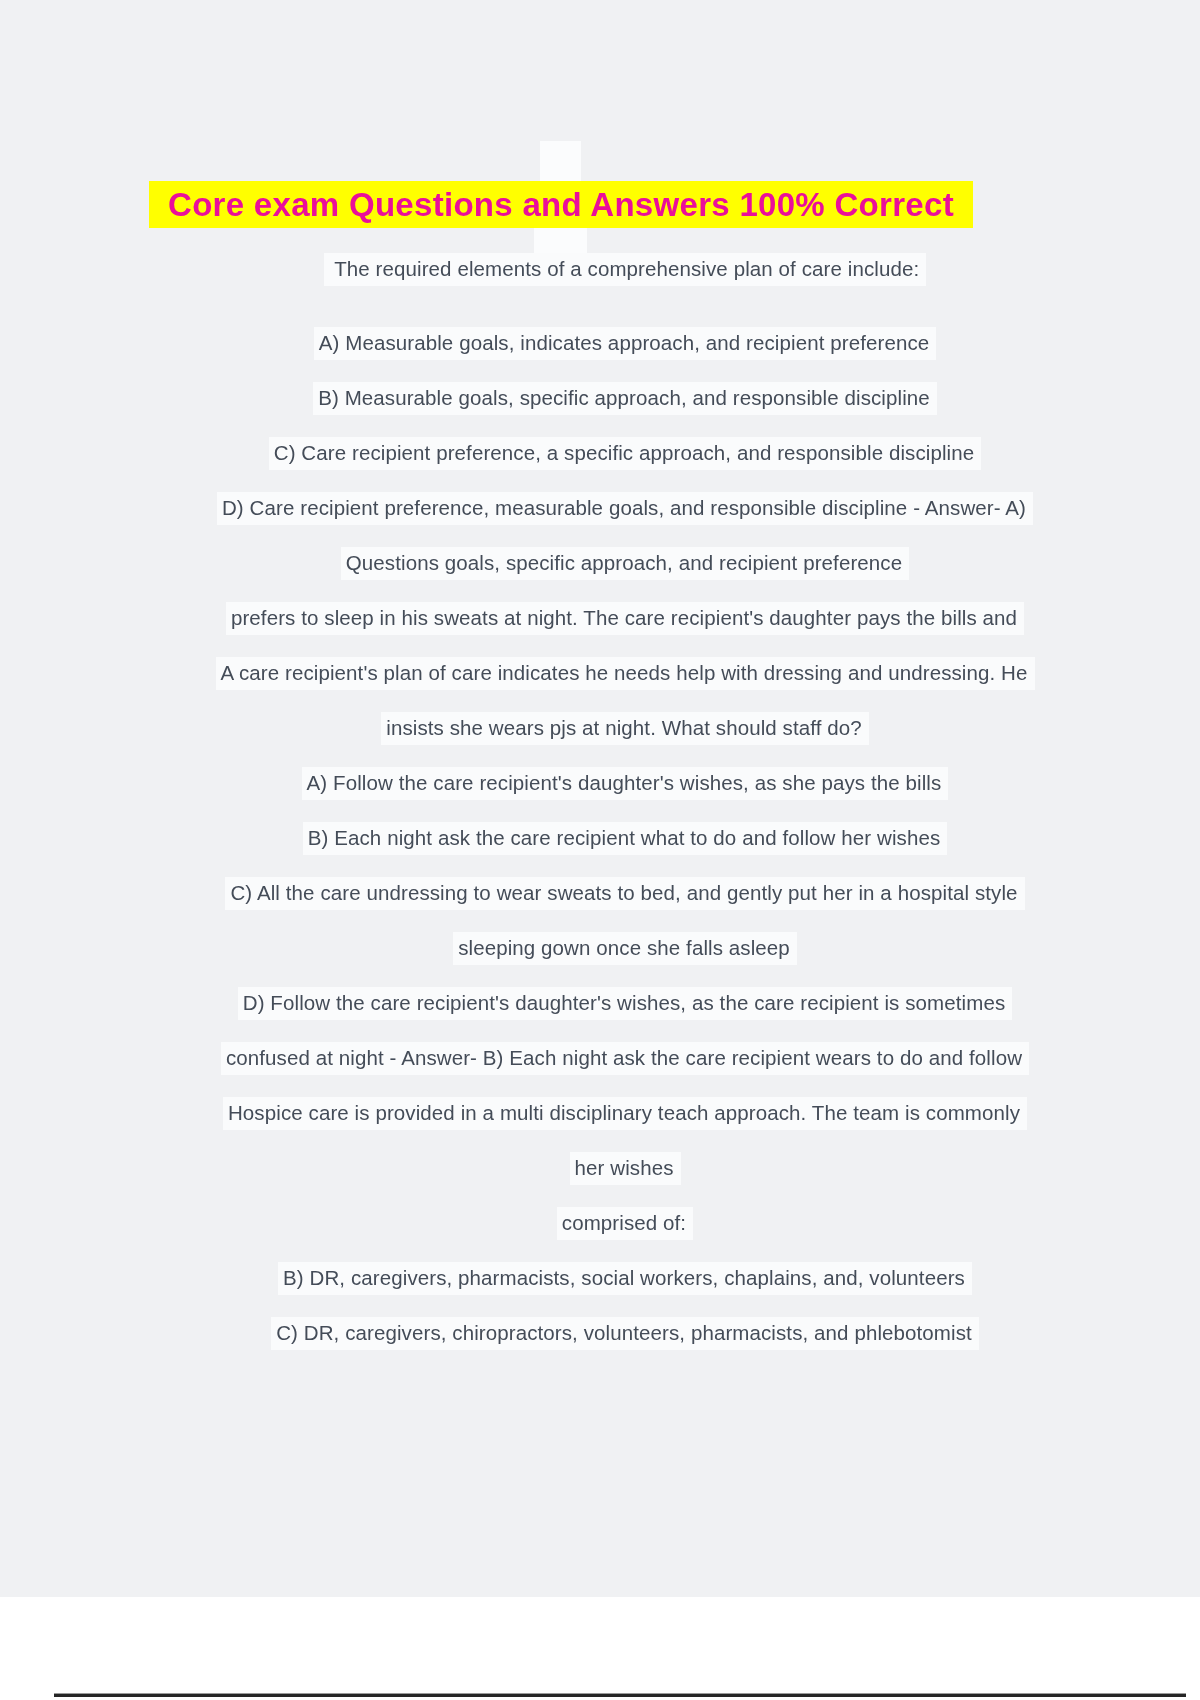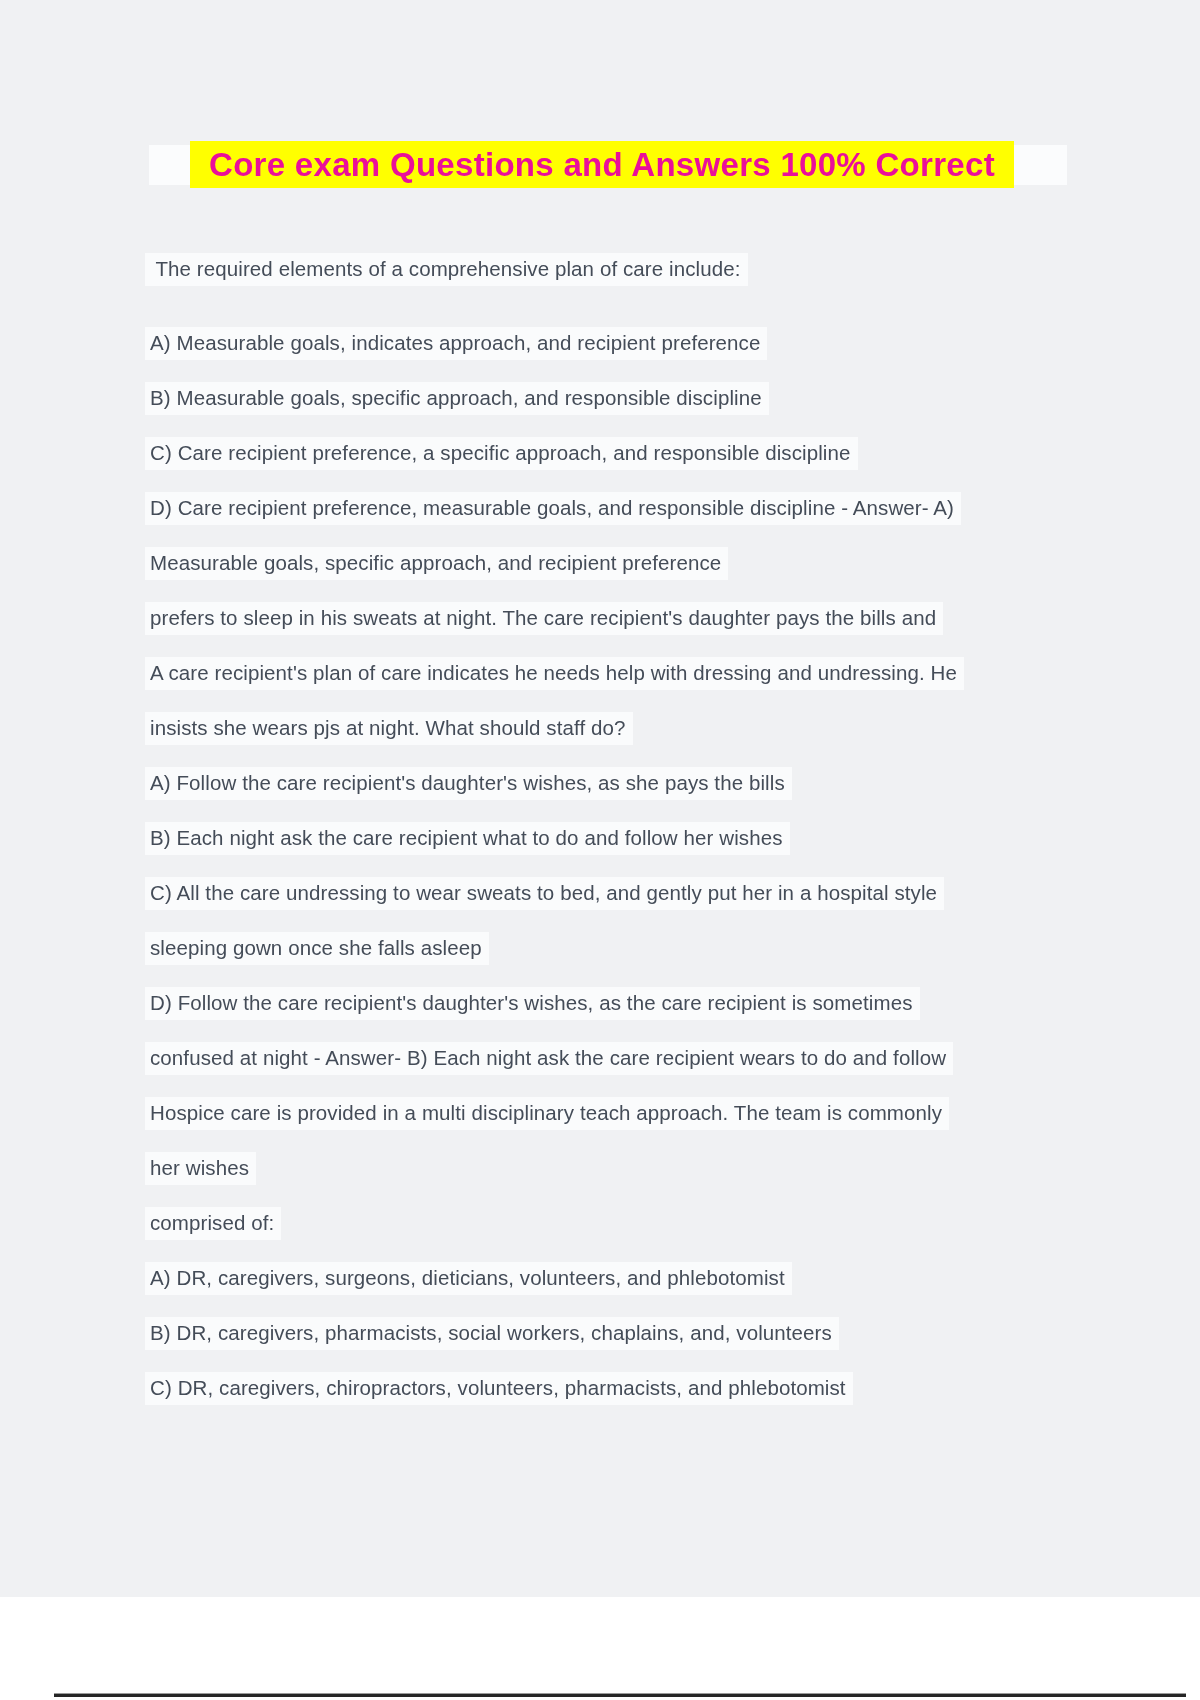--- a/index.html
+++ b/index.html
@@ -29,20 +29,21 @@
     --body-color: #444c58;
     --line-bg: #fafbfc;
     --divider-color: #262626;
   }
   .title-row {
     position: absolute;
     top: 141px;
     left: 149px;
     display: flex;
     align-items: center;
+    flex-direction: column;
   }
   .title-pad {
     background: #fbfcfd;
     height: 40px;
   }
   .title-pad.left  { width: 41px; }
   .title-pad.right { width: 53px; }
   .doc-title {
     margin: 0;
     background: var(--title-bg);
@@ -58,20 +59,21 @@
   .doc-body {
     position: absolute;
     top: 242px;
     left: 145px;
     width: 960px;
   }
   .text-line {
     height: 55px;
     display: flex;
     align-items: center;
+    justify-content: center;
   }
   .text-line.space-after {
     margin-bottom: 19px;
   }
   .line-chip {
     background: var(--line-bg);
     color: var(--body-color);
     font-size: 20.5px;
     line-height: 26px;
     padding: 3px 7px 4px 5px;
@@ -107,21 +109,21 @@
     <div class="text-line">
     <span class="line-chip">B) Measurable goals, specific approach, and responsible discipline</span>
   </div>
     <div class="text-line">
     <span class="line-chip">C) Care recipient preference, a specific approach, and responsible discipline</span>
   </div>
     <div class="text-line">
     <span class="line-chip">D) Care recipient preference, measurable goals, and responsible discipline - Answer- A)</span>
   </div>
     <div class="text-line">
-    <span class="line-chip">Measurable goals, specific approach, and recipient preference</span>
+    <span class="line-chip">Questions goals, specific approach, and recipient preference</span>
   </div>
     <div class="text-line">
     <span class="line-chip">prefers to sleep in his sweats at night. The care recipient's daughter pays the bills and</span>
   </div>
     <div class="text-line">
     <span class="line-chip">A care recipient's plan of care indicates he needs help with dressing and undressing. He</span>
   </div>
     <div class="text-line">
     <span class="line-chip">insists she wears pjs at night. What should staff do?</span>
   </div>
@@ -146,23 +148,20 @@
     <div class="text-line">
     <span class="line-chip">Hospice care is provided in a multi disciplinary teach approach. The team is commonly</span>
   </div>
     <div class="text-line">
     <span class="line-chip">her wishes</span>
   </div>
     <div class="text-line">
     <span class="line-chip">comprised of:</span>
   </div>
     <div class="text-line">
-    <span class="line-chip">A) DR, caregivers, surgeons, dieticians, volunteers, and phlebotomist</span>
-  </div>
-    <div class="text-line">
     <span class="line-chip">B) DR, caregivers, pharmacists, social workers, chaplains, and, volunteers</span>
   </div>
     <div class="text-line">
     <span class="line-chip">C) DR, caregivers, chiropractors, volunteers, pharmacists, and phlebotomist</span>
   </div>
   </div>
 
 <div class="footer-divider"></div>
 
 </body></html>

